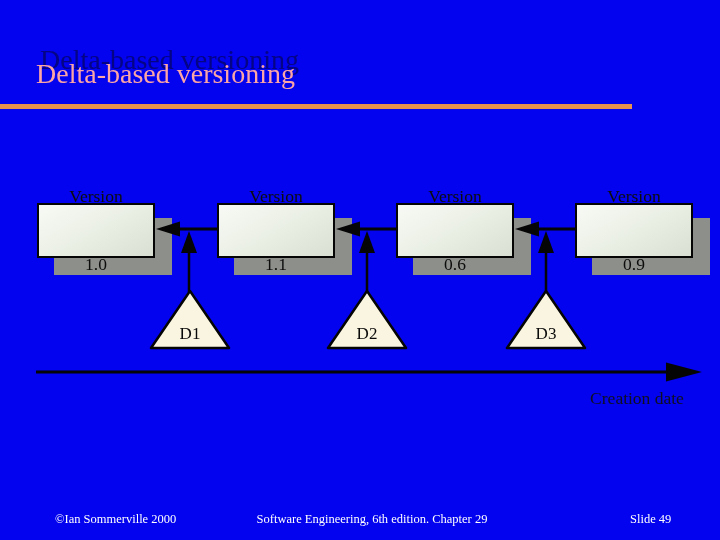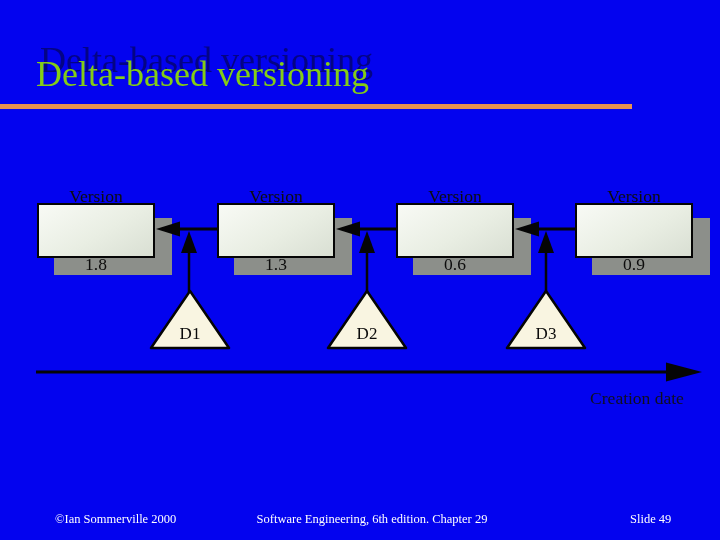--- a/index.html
+++ b/index.html
@@ -6,22 +6,22 @@
   body{
     width:720px;height:540px;
     background:#0303ef;
     position:relative;
     overflow:hidden;
     font-family:"Liberation Serif","DejaVu Serif",serif;
   }
   
   .slide-title{
     position:absolute;left:36px;top:52px;
-    font-size:36px;line-height:44px;
-    color:#84cc16;
+    font-size:28px;line-height:44px;
+    color:#fca5a5;
     text-shadow:4px -14px 0 rgba(5,5,60,0.6);
     white-space:nowrap;
   }
   .title-rule{
     position:absolute;left:0;top:104px;
     width:632px;height:5px;
     background:#e8914f;
   }
   
   .box-shadow{
@@ -77,25 +77,25 @@
 <div class="slide-title">Delta-based versioning</div>
 <div class="title-rule"></div>
 
 <div class="box-shadow shadow-0"></div>
 <div class="box-shadow shadow-1"></div>
 <div class="box-shadow shadow-2"></div>
 <div class="box-shadow shadow-3"></div>
 
 <div class="vbox vbox-0">
   <span>Version</span>
-  <span>1.8</span>
+  <span>1.0</span>
 </div>
 <div class="vbox vbox-1">
   <span>Version</span>
-  <span>1.3</span>
+  <span>1.1</span>
 </div>
 <div class="vbox vbox-2">
   <span>Version</span>
   <span>0.6</span>
 </div>
 <div class="vbox vbox-3">
   <span>Version</span>
   <span>0.9</span>
 </div>
 

